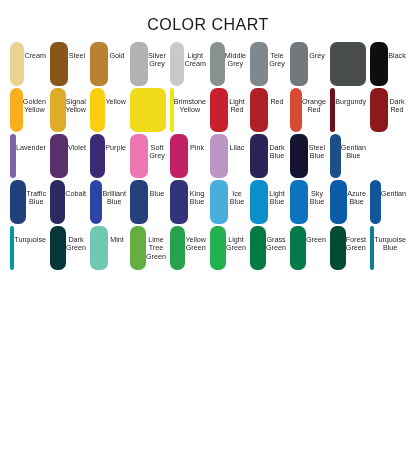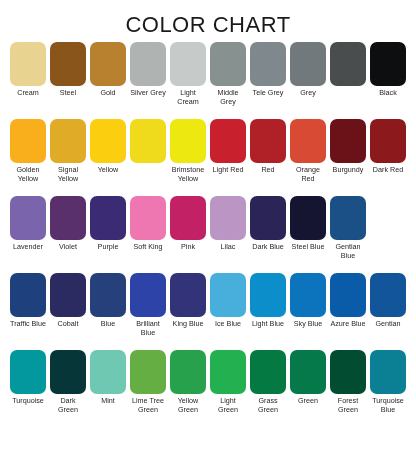--- a/index.html
+++ b/index.html
@@ -9,21 +9,21 @@
   }
   body {
     width: 416px;
     height: 470px;
     font-family: "Liberation Sans", sans-serif;
     color: #231f20;
     overflow: hidden;
   }
   #page-title {
     text-align: center;
-    font-size: 22px;
+    font-size: 16px;
     font-weight: 400;
     letter-spacing: 0.5px;
     color: #1a1a1a;
     margin: 0;
     padding-top: 8px;
     height: 34px;
     line-height: 34px;
   }
   #chart-grid {
     padding: 0 8px;
@@ -32,21 +32,21 @@
   .color-row {
     display: flex;
     width: 100%;
     margin-bottom: 2px;
   }
   .color-cell {
     width: 10%;
     box-sizing: border-box;
     padding: 0 2px;
     display: flex;
-    flex-direction: column;
+    flex-direction: row;
     align-items: center;
   }
   .swatch {
     width: 100%;
     height: 44px;
     border-radius: 7px;
   }
   .swatch-label {
     font-size: 7.2px;
     line-height: 8.6px;
@@ -154,21 +154,21 @@
       <div class="color-cell">
         <div class="swatch" title="Violet" style="background-color: rgb(89, 48, 108);"></div>
         <div class="swatch-label">Violet</div>
       </div>
       <div class="color-cell">
         <div class="swatch" title="Purple" style="background-color: rgb(59, 43, 116);"></div>
         <div class="swatch-label">Purple</div>
       </div>
       <div class="color-cell">
         <div class="swatch" title="Soft Pink" style="background-color: rgb(238, 119, 177);"></div>
-        <div class="swatch-label">Soft King</div>
+        <div class="swatch-label">Soft Grey</div>
       </div>
       <div class="color-cell">
         <div class="swatch" title="Pink" style="background-color: rgb(195, 33, 102);"></div>
         <div class="swatch-label">Pink</div>
       </div>
       <div class="color-cell">
         <div class="swatch" title="Lilac" style="background-color: rgb(187, 149, 196);"></div>
         <div class="swatch-label">Lilac</div>
       </div>
       <div class="color-cell">
@@ -187,26 +187,26 @@
     <div class="color-row">
       <div class="color-cell">
         <div class="swatch" title="Traffic Blue" style="background-color: rgb(30, 65, 125);"></div>
         <div class="swatch-label">Traffic Blue</div>
       </div>
       <div class="color-cell">
         <div class="swatch" title="Cobalt" style="background-color: rgb(43, 42, 97);"></div>
         <div class="swatch-label">Cobalt</div>
       </div>
       <div class="color-cell">
+        <div class="swatch" title="Brilliant Blue" style="background-color: rgb(46, 67, 168);"></div>
+        <div class="swatch-label">Brilliant Blue</div>
+      </div>
+      <div class="color-cell">
         <div class="swatch" title="Blue" style="background-color: rgb(37, 64, 122);"></div>
         <div class="swatch-label">Blue</div>
-      </div>
-      <div class="color-cell">
-        <div class="swatch" title="Brilliant Blue" style="background-color: rgb(46, 67, 168);"></div>
-        <div class="swatch-label">Brilliant Blue</div>
       </div>
       <div class="color-cell">
         <div class="swatch" title="King Blue" style="background-color: rgb(51, 51, 122);"></div>
         <div class="swatch-label">King Blue</div>
       </div>
       <div class="color-cell">
         <div class="swatch" title="Ice Blue" style="background-color: rgb(72, 175, 221);"></div>
         <div class="swatch-label">Ice Blue</div>
       </div>
       <div class="color-cell">

